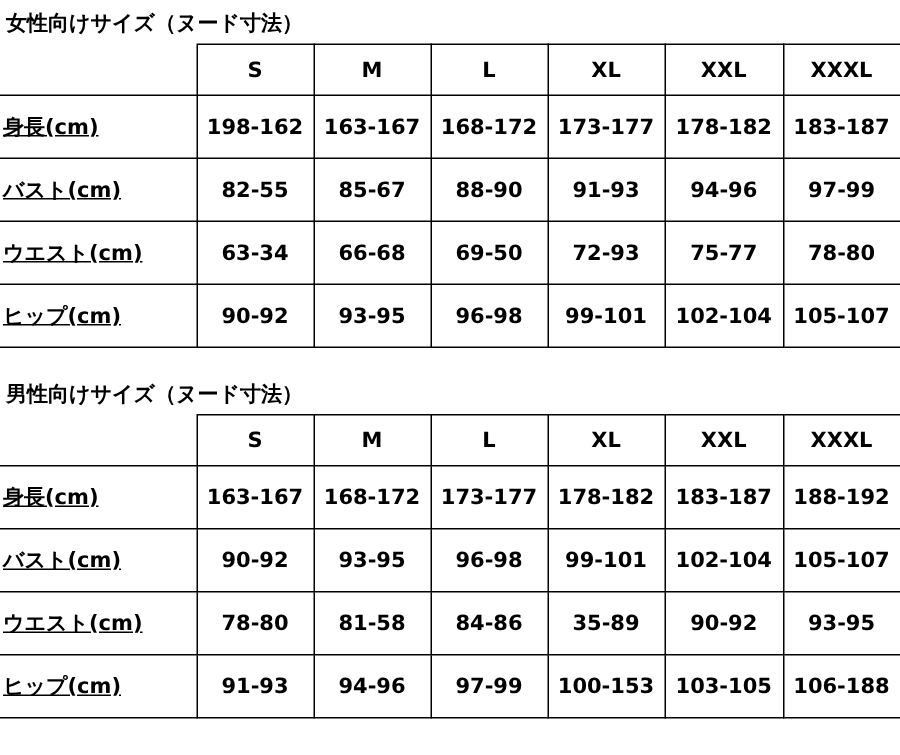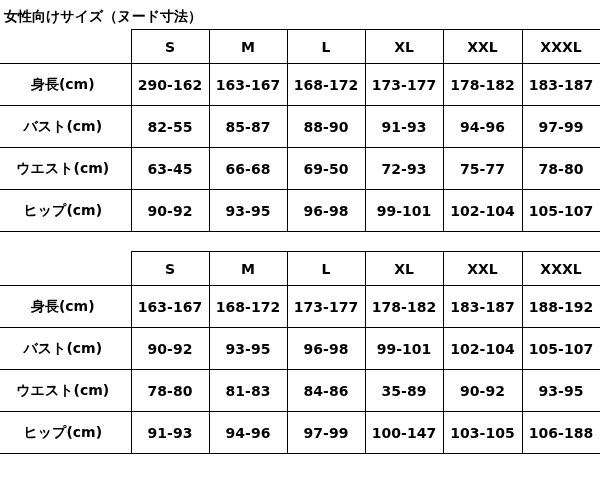--- a/index.html
+++ b/index.html
@@ -43,23 +43,24 @@
   }
   table.size-table tr.header-row td,
   table.size-table tr.header-row th {
     height: 33px;
   }
   table.size-table .corner-cell {
     border-top: none;
     border-left: none;
   }
   table.size-table .row-label {
-    text-align: center;
+    text-align: left;
     padding-right: 7px;
     border-left: none;
+    text-decoration: underline;
   }
   .col-label { width: 131px; }
   .col-s    { width: 78px; }
   .col-m    { width: 78px; }
   .col-l    { width: 78px; }
   .col-xl   { width: 78px; }
   .col-xxl  { width: 79px; }
   .col-xxxl { width: 78px; }
   .gap {
     height: 19px;
@@ -90,39 +91,39 @@
           <td class="corner-cell"></td>
           <td>S</td>
           <td>M</td>
           <td>L</td>
           <td>XL</td>
           <td>XXL</td>
           <td>XXXL</td>
         </tr>
         <tr>
           <td class="row-label">身長(cm)</td>
-          <td>290-162</td>
+          <td>198-162</td>
           <td>163-167</td>
           <td>168-172</td>
           <td>173-177</td>
           <td>178-182</td>
           <td>183-187</td>
         </tr>
         <tr>
           <td class="row-label">バスト(cm)</td>
           <td>82-55</td>
-          <td>85-87</td>
+          <td>85-67</td>
           <td>88-90</td>
           <td>91-93</td>
           <td>94-96</td>
           <td>97-99</td>
         </tr>
         <tr>
           <td class="row-label">ウエスト(cm)</td>
-          <td>63-45</td>
+          <td>63-34</td>
           <td>66-68</td>
           <td>69-50</td>
           <td>72-93</td>
           <td>75-77</td>
           <td>78-80</td>
         </tr>
         <tr>
           <td class="row-label">ヒップ(cm)</td>
           <td>90-92</td>
           <td>93-95</td>
@@ -131,20 +132,21 @@
           <td>102-104</td>
           <td>105-107</td>
         </tr>
       </tbody>
     </table>
   </div>
 
   <div class="gap"></div>
 
   <div>
+    <div class="section-title">男性向けサイズ（ヌード寸法）</div>
     <table class="size-table last-table">
       <colgroup>
         <col class="col-label">
           <col class="col-s">
           <col class="col-m">
           <col class="col-l">
           <col class="col-xl">
           <col class="col-xxl">
           <col class="col-xxxl">
       </colgroup>
@@ -172,32 +174,32 @@
           <td>90-92</td>
           <td>93-95</td>
           <td>96-98</td>
           <td>99-101</td>
           <td>102-104</td>
           <td>105-107</td>
         </tr>
         <tr>
           <td class="row-label">ウエスト(cm)</td>
           <td>78-80</td>
-          <td>81-83</td>
+          <td>81-58</td>
           <td>84-86</td>
           <td>35-89</td>
           <td>90-92</td>
           <td>93-95</td>
         </tr>
         <tr>
           <td class="row-label">ヒップ(cm)</td>
           <td>91-93</td>
           <td>94-96</td>
           <td>97-99</td>
-          <td>100-147</td>
+          <td>100-153</td>
           <td>103-105</td>
           <td>106-188</td>
         </tr>
       </tbody>
     </table>
   </div>
 
 </div>
 
 </body></html>

